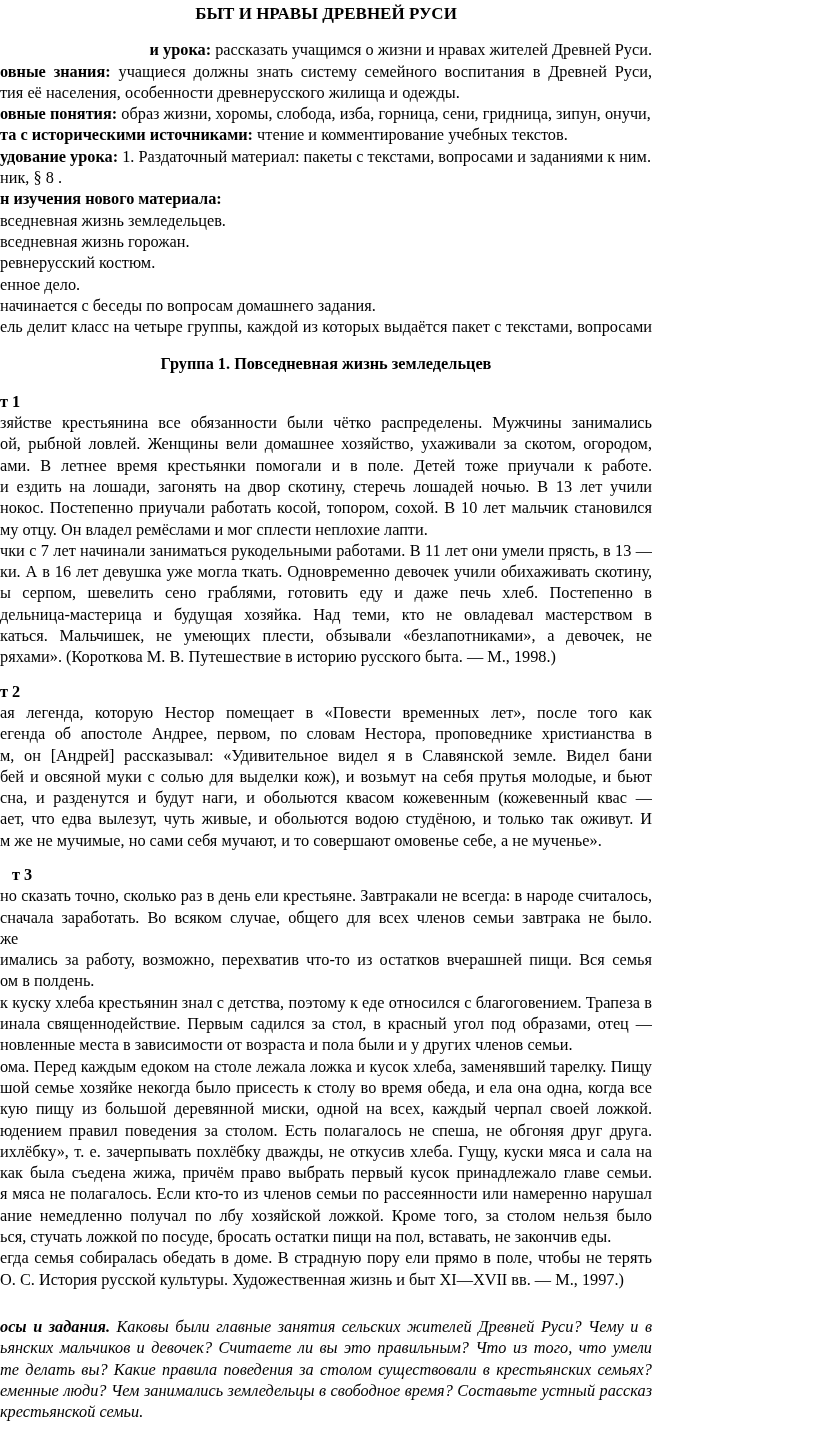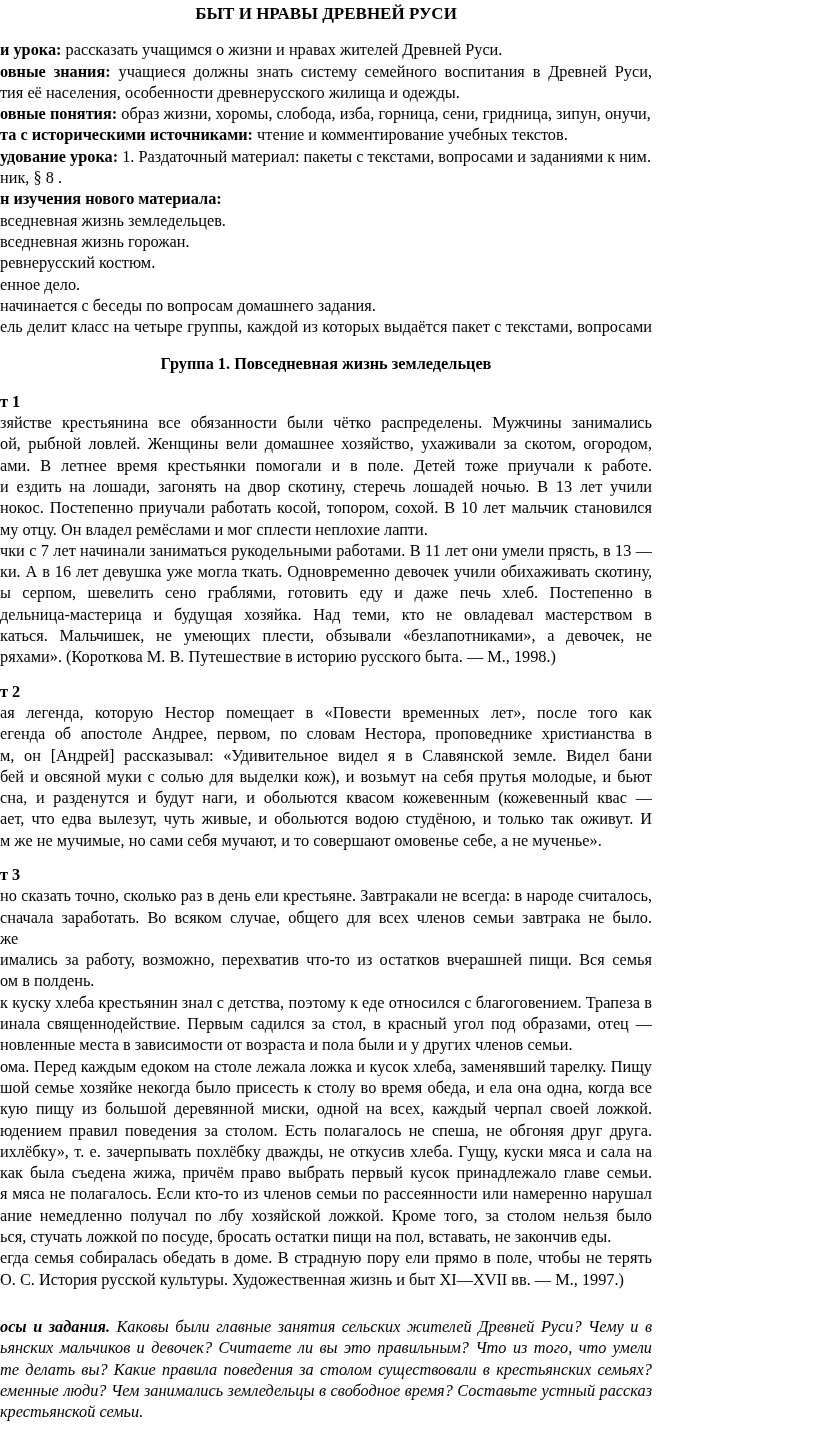--- a/index.html
+++ b/index.html
@@ -45,21 +45,21 @@
   }
   .b { font-weight: bold; }
   .i { font-style: italic; }
 </style>
 </head>
 <body>
 
 <div id="doc">
   <div class="title">БЫТ И НРАВЫ ДРЕВНЕЙ РУСИ</div>
   <div id="body-lines">
-      <div class="line" style="margin-top: 15px;"><span class="b ">и урока:</span><span class=""> рассказать учащимся о жизни и нравах жителей Древней Руси.</span></div>
+      <div class="line" style="margin-top: 15px; text-align: right;"><span class="b ">и урока:</span><span class=""> рассказать учащимся о жизни и нравах жителей Древней Руси.</span></div>
       <div class="line fill"><span class="b ">овные знания:</span><span class=""> учащиеся должны знать систему семейного воспитания в Древней Руси, основные</span></div>
       <div class="line"><span class="">тия её населения, особенности древнерусского жилища и одежды.</span></div>
       <div class="line"><span class="b ">овные понятия:</span><span class=""> образ жизни, хоромы, слобода, изба, горница, сени, гридница, зипун, онучи, лапти.</span></div>
       <div class="line"><span class="b ">та с историческими источниками:</span><span class=""> чтение и комментирование учебных текстов.</span></div>
       <div class="line"><span class="b ">удование урока:</span><span class=""> 1. Раздаточный материал: пакеты с текстами, вопросами и заданиями к ним. 2.</span></div>
       <div class="line"><span class="">ник, § 8 .</span></div>
       <div class="line"><span class="b ">н изучения нового материала:</span></div>
       <div class="line"><span class="">вседневная жизнь земледельцев.</span></div>
       <div class="line"><span class="">вседневная жизнь горожан.</span></div>
       <div class="line"><span class="">ревнерусский костюм.</span></div>
@@ -81,21 +81,21 @@
       <div class="line fill"><span class="">каться. Мальчишек, не умеющих плести, обзывали «безлапотниками», а девочек, не научившихся прясть</span></div>
       <div class="line"><span class="">ряхами». (Короткова М. В. Путешествие в историю русского быта. — М., 1998.)</span></div>
       <div class="line" style="margin-top: 13px;"><span class="b ">т 2</span></div>
       <div class="line fill"><span class="">ая легенда, которую Нестор помещает в «Повести временных лет», после того как рассказывает о расселен</span></div>
       <div class="line fill"><span class="">егенда об апостоле Андрее, первом, по словам Нестора, проповеднике христианства в русских землях. Возвр</span></div>
       <div class="line fill"><span class="">м, он [Андрей] рассказывал: «Удивительное видел я в Славянской земле. Видел бани деревянные, и ра</span></div>
       <div class="line fill"><span class="">бей и овсяной муки с солью для выделки кож), и возьмут на себя прутья молодые, и бьют себя сами и до</span></div>
       <div class="line fill"><span class="">сна, и разденутся и будут наги, и обольются квасом кожевенным (кожевенный квас — закваска из от</span></div>
       <div class="line fill"><span class="">ает, что едва вылезут, чуть живые, и обольются водою студёною, и только так оживут. И творят это вс</span></div>
       <div class="line"><span class="">м же не мучимые, но сами себя мучают, и то совершают омовенье себе, а не мученье».</span></div>
-      <div class="line" style="margin-top: 13px;"><span class="b ">т 3</span></div>
+      <div class="line" style="margin-top: 13px; margin-left: 12px;"><span class="b ">т 3</span></div>
       <div class="line fill"><span class="">но сказать точно, сколько раз в день ели крестьяне. Завтракали не всегда: в народе считалось, что днев</span></div>
       <div class="line fill"><span class="">сначала заработать. Во всяком случае, общего для всех членов семьи завтрака не было. Вставали в разно</span></div>
       <div class="line"><span class="">же</span></div>
       <div class="line fill"><span class="">имались за работу, возможно, перехватив что-то из остатков вчерашней пищи. Вся семья собиралась за с</span></div>
       <div class="line"><span class="">ом в полдень.</span></div>
       <div class="line fill"><span class="">к куску хлеба крестьянин знал с детства, поэтому к еде относился с благоговением. Трапеза в крестьянс</span></div>
       <div class="line fill"><span class="">инала священнодействие. Первым садился за стол, в красный угол под образами, отец — глава семейст</span></div>
       <div class="line"><span class="">новленные места в зависимости от возраста и пола были и у других членов семьи.</span></div>
       <div class="line fill"><span class="">ома. Перед каждым едоком на столе лежала ложка и кусок хлеба, заменявший тарелку. Пищу подавала</span></div>
       <div class="line fill"><span class="">шой семье хозяйке некогда было присесть к столу во время обеда, и ела она одна, когда все были накормл</span></div>

